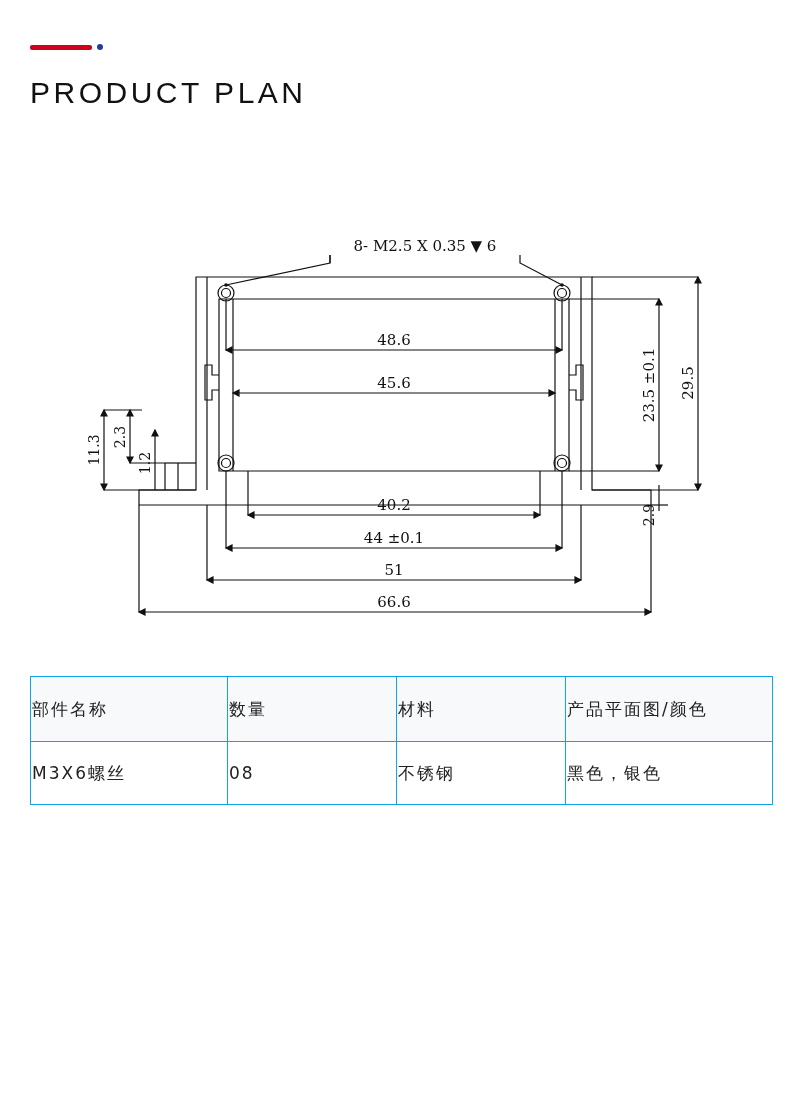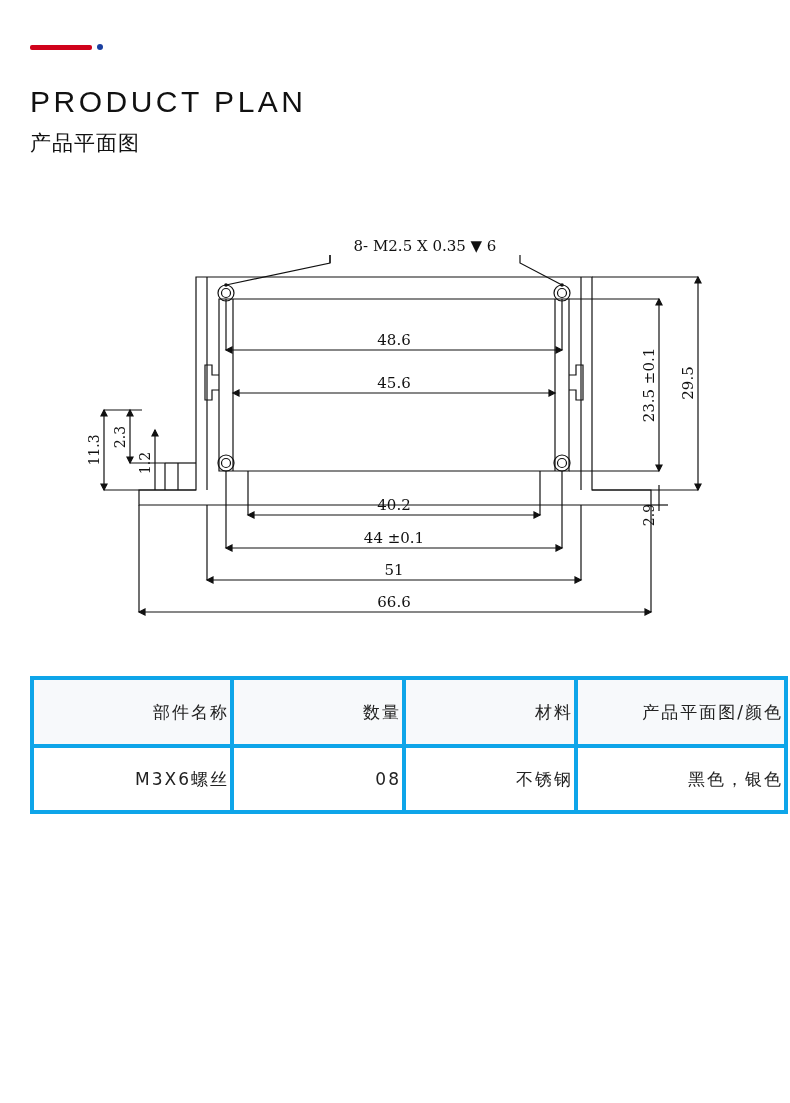--- a/index.html
+++ b/index.html
@@ -39,21 +39,21 @@
     width: 6px;
     height: 6px;
     border-radius: 50%;
     background: #1a3fa0;
   }
   .title-en {
     font-size: 30px;
     letter-spacing: 3.5px;
     color: #111111;
     font-weight: 400;
-    margin-top: 33px;
+    margin-top: 24px;
     font-family: "Liberation Sans", sans-serif;
   }
   .title-cn {
     font-size: 21px;
     color: #111111;
     margin-top: 10px;
     letter-spacing: 1px;
     font-family: "DejaVu Sans", sans-serif;
   }
 
@@ -86,22 +86,22 @@
     top: 676px;
     width: 730px;
   }
   table.spec {
     border-collapse: collapse;
     width: 730px;
     table-layout: fixed;
     font-family: "DejaVu Sans", sans-serif;
   }
   table.spec th, table.spec td {
-    border: 4px solid #0ea5e9;
-    text-align: right;
+    border: 1px solid #0ea5e9;
+    text-align: left;
     font-weight: 400;
     font-size: 17px;
     color: #222222;
     letter-spacing: 2px;
     height: 60px;
     vertical-align: middle;
   }
   table.spec thead th {
     background: #f7f9fb;
     height: 62px;
@@ -119,21 +119,20 @@
 </style>
 </head>
 <body>
 
 <div class="header">
   <div class="accent-bar">
     <div class="accent-red"></div>
     <div class="accent-dot"></div>
   </div>
   <div class="title-en">PRODUCT PLAN</div>
-  <div class="title-cn">产品平面图</div>
 </div>
 
 <div class="drawing">
   <svg width="790" height="430" viewBox="0 0 790 430">
     <g stroke="#111111" fill="none" stroke-width="1.2" shape-rendering="geometricPrecision">
 
       <path d="M196,62 L196,275 L139,275 L139,290 L651,290 L651,275 L592,275 L592,62 Z"></path>
 
       <path d="M219,84 L219,256 L569,256 L569,84 Z"></path>
 

